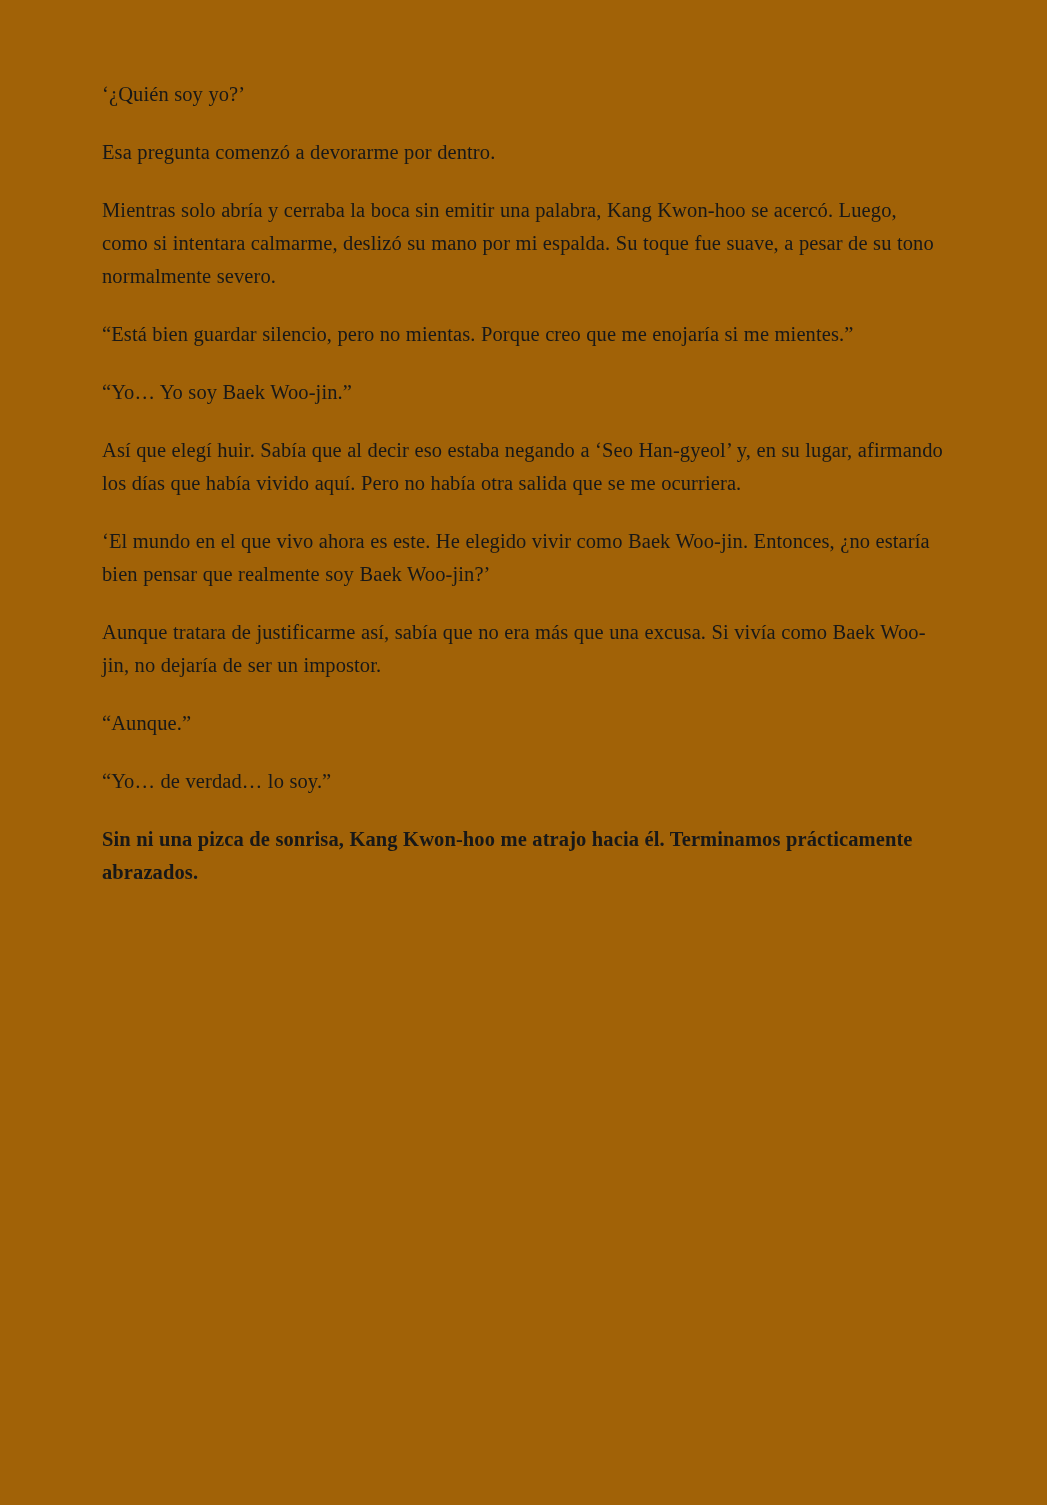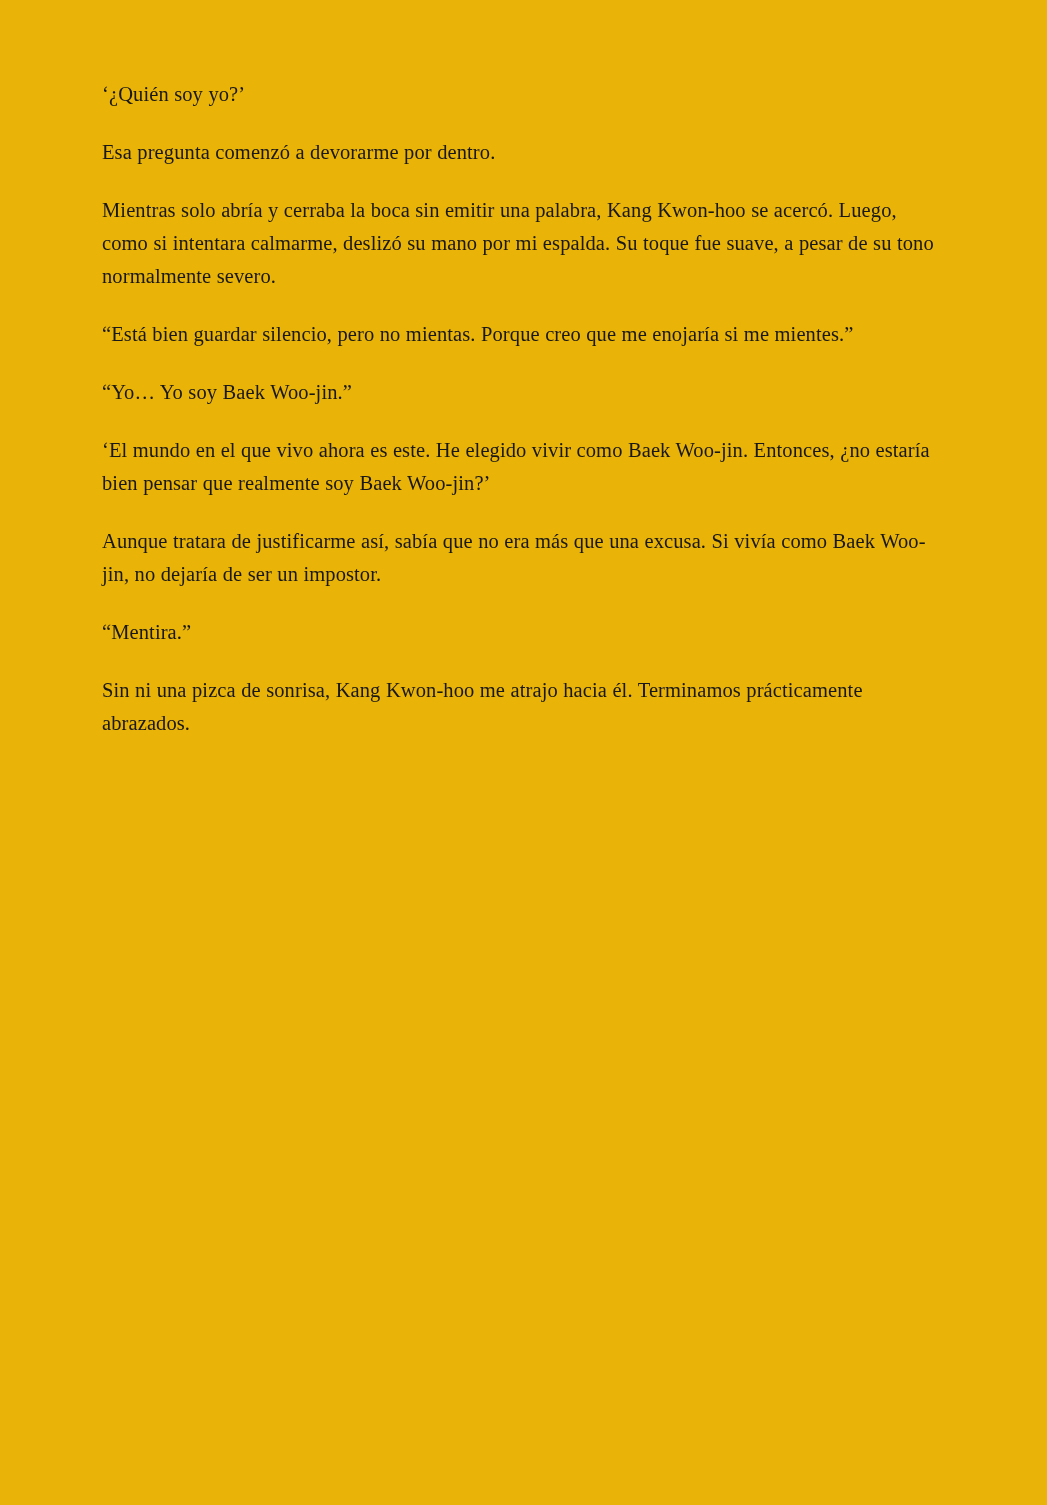--- a/index.html
+++ b/index.html
@@ -11,48 +11,51 @@
     width: 1047px;
     min-height: 1505px;
     font-family: "Liberation Serif", "DejaVu Serif", serif;
     color: #1a1a1a;
     -webkit-font-smoothing: antialiased;
   }
   .page {
     position: relative;
     width: 1047px;
     min-height: 1505px;
-    background: #eab308;
+    background: #a16207;
     box-sizing: border-box;
     padding: 78px 100px 24px 102px;
   }
   .doc-body {
     width: 845px;
   }
   .para {
     margin: 0 0 25px 0;
     font-size: 20.5px;
     line-height: 33px;
     letter-spacing: 0.005em;
     color: #181818;
     text-align: left;
     word-spacing: 0.01em;
   }
   .para:last-child {
     margin-bottom: 0;
+    font-weight: bold;
   }
 </style>
 </head>
 <body>
 
 <div class="page">
   <div class="doc-body">
     <p class="para">‘¿Quién soy yo?’</p>
     <p class="para">Esa pregunta comenzó a devorarme por dentro.</p>
     <p class="para">Mientras solo abría y cerraba la boca sin emitir una palabra, Kang Kwon-hoo se acercó. Luego, como si intentara calmarme, deslizó su mano por mi espalda. Su toque fue suave, a pesar de su tono normalmente severo.</p>
     <p class="para">“Está bien guardar silencio, pero no mientas. Porque creo que me enojaría si me mientes.”</p>
     <p class="para">“Yo… Yo soy Baek Woo-jin.”</p>
+    <p class="para">Así que elegí huir. Sabía que al decir eso estaba negando a ‘Seo Han-gyeol’ y, en su lugar, afirmando los días que había vivido aquí. Pero no había otra salida que se me ocurriera.</p>
     <p class="para">‘El mundo en el que vivo ahora es este. He elegido vivir como Baek Woo-jin. Entonces, ¿no estaría bien pensar que realmente soy Baek Woo-jin?’</p>
     <p class="para">Aunque tratara de justificarme así, sabía que no era más que una excusa. Si vivía como Baek Woo-jin, no dejaría de ser un impostor.</p>
-    <p class="para">“Mentira.”</p>
+    <p class="para">“Aunque.”</p>
+    <p class="para">“Yo… de verdad… lo soy.”</p>
     <p class="para">Sin ni una pizca de sonrisa, Kang Kwon-hoo me atrajo hacia él. Terminamos prácticamente abrazados.</p>
   </div>
 </div>
 
 </body></html>

